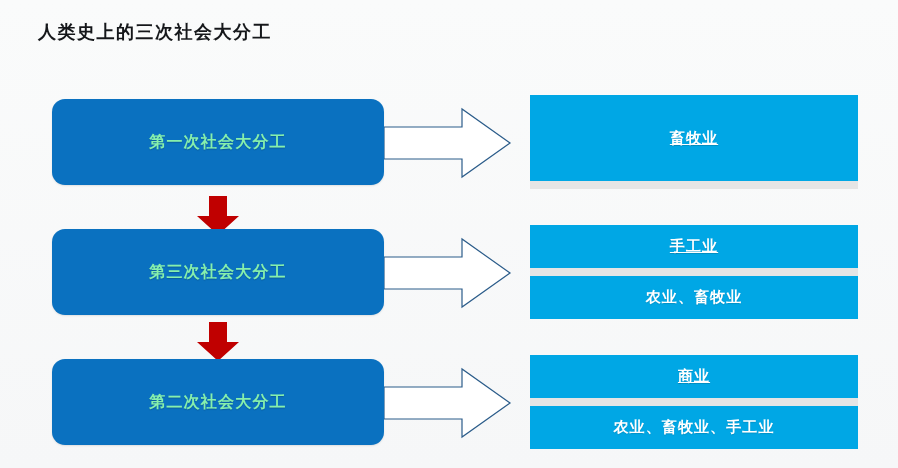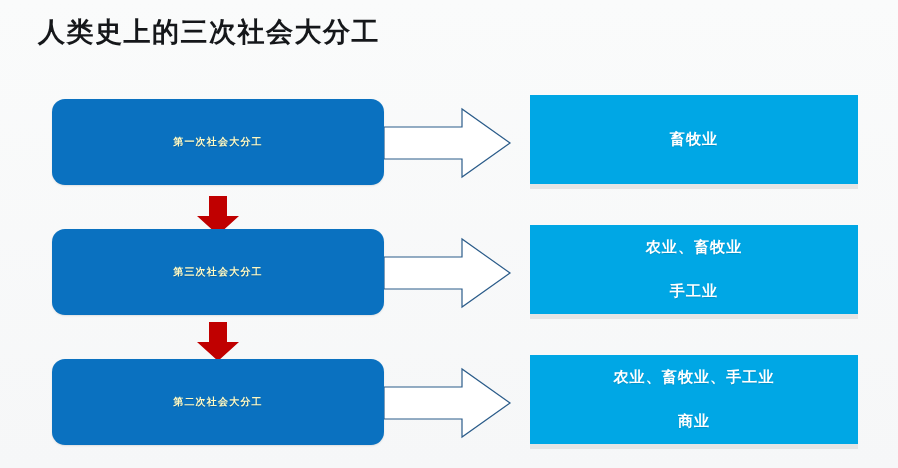--- a/index.html
+++ b/index.html
@@ -20,21 +20,21 @@
     width: 898px;
     height: 468px;
     background: linear-gradient(180deg, #fafbfb 0%, #f6f7f8 100%);
   }
 
   
   .slide-title {
     position: absolute;
     left: 38px;
     top: 16px;
-    font-size: 27px;
+    font-size: 18px;
     font-weight: bold;
     color: #15171a;
     letter-spacing: 1.5px;
     white-space: nowrap;
     line-height: 32px;
   }
 
   
   .row {
     position: absolute;
@@ -53,22 +53,22 @@
     width: 332px;
     height: 86px;
     background: #0a71c0;
     border-radius: 13px;
     box-shadow: 0 1px 2px rgba(0,0,0,0.10);
     display: flex;
     align-items: center;
     justify-content: center;
   }
   .stage-box-label {
-    color: #fef9c3;
-    font-size: 10px;
+    color: #86efac;
+    font-size: 16px;
     font-weight: bold;
     letter-spacing: 1.2px;
     text-shadow: 0 1px 1px rgba(0,0,0,0.18);
     white-space: nowrap;
   }
 
   
   .block-arrow {
     position: absolute;
     left: 384px;
@@ -95,21 +95,22 @@
     align-items: center;
     justify-content: center;
     color: #ffffff;
     font-size: 15px;
     font-weight: bold;
     letter-spacing: 1.1px;
     text-shadow: 0 1px 1px rgba(0,0,0,0.13);
     white-space: nowrap;
   }
   .result-cell.top {
-    border-bottom: 5px solid #e5e5e5;
+    border-bottom: 8px solid #e5e5e5;
+    text-decoration: underline;
   }
 
   
   .down-arrow {
     position: absolute;
     width: 46px;
     height: 40px;
   }
   .down-arrow-1 { left: 195px; top: 196px; }
   .down-arrow-2 { left: 195px; top: 322px; }
@@ -151,22 +152,22 @@
       <span class="stage-box-label">第三次社会大分工</span>
     </div>
 
     <div class="block-arrow">
       <svg viewBox="0 0 128 72" xmlns="http://www.w3.org/2000/svg">
         <polygon points="0,20 78,20 78,2 126,36 78,70 78,52 0,52" fill="#ffffff" stroke="#2b5c8a" stroke-width="1.2"></polygon>
       </svg>
     </div>
 
     <div class="result-panel">
+      <div class="result-cell top">手工业</div>
       <div class="result-cell">农业、畜牧业</div>
-      <div class="result-cell top">手工业</div>
     </div>
   </div>
 
   <div class="down-arrow down-arrow-2">
     <svg viewBox="0 0 46 40" xmlns="http://www.w3.org/2000/svg">
       <polygon points="14,0 32,0 32,20 44,20 23,39 2,20 14,20" fill="#c00000"></polygon>
     </svg>
   </div>
 
   <div class="row row-3">
@@ -175,18 +176,18 @@
       <span class="stage-box-label">第二次社会大分工</span>
     </div>
 
     <div class="block-arrow">
       <svg viewBox="0 0 128 72" xmlns="http://www.w3.org/2000/svg">
         <polygon points="0,20 78,20 78,2 126,36 78,70 78,52 0,52" fill="#ffffff" stroke="#2b5c8a" stroke-width="1.2"></polygon>
       </svg>
     </div>
 
     <div class="result-panel">
+      <div class="result-cell top">商业</div>
       <div class="result-cell">农业、畜牧业、手工业</div>
-      <div class="result-cell top">商业</div>
     </div>
   </div>
 
 </div>
 
 </body></html>

